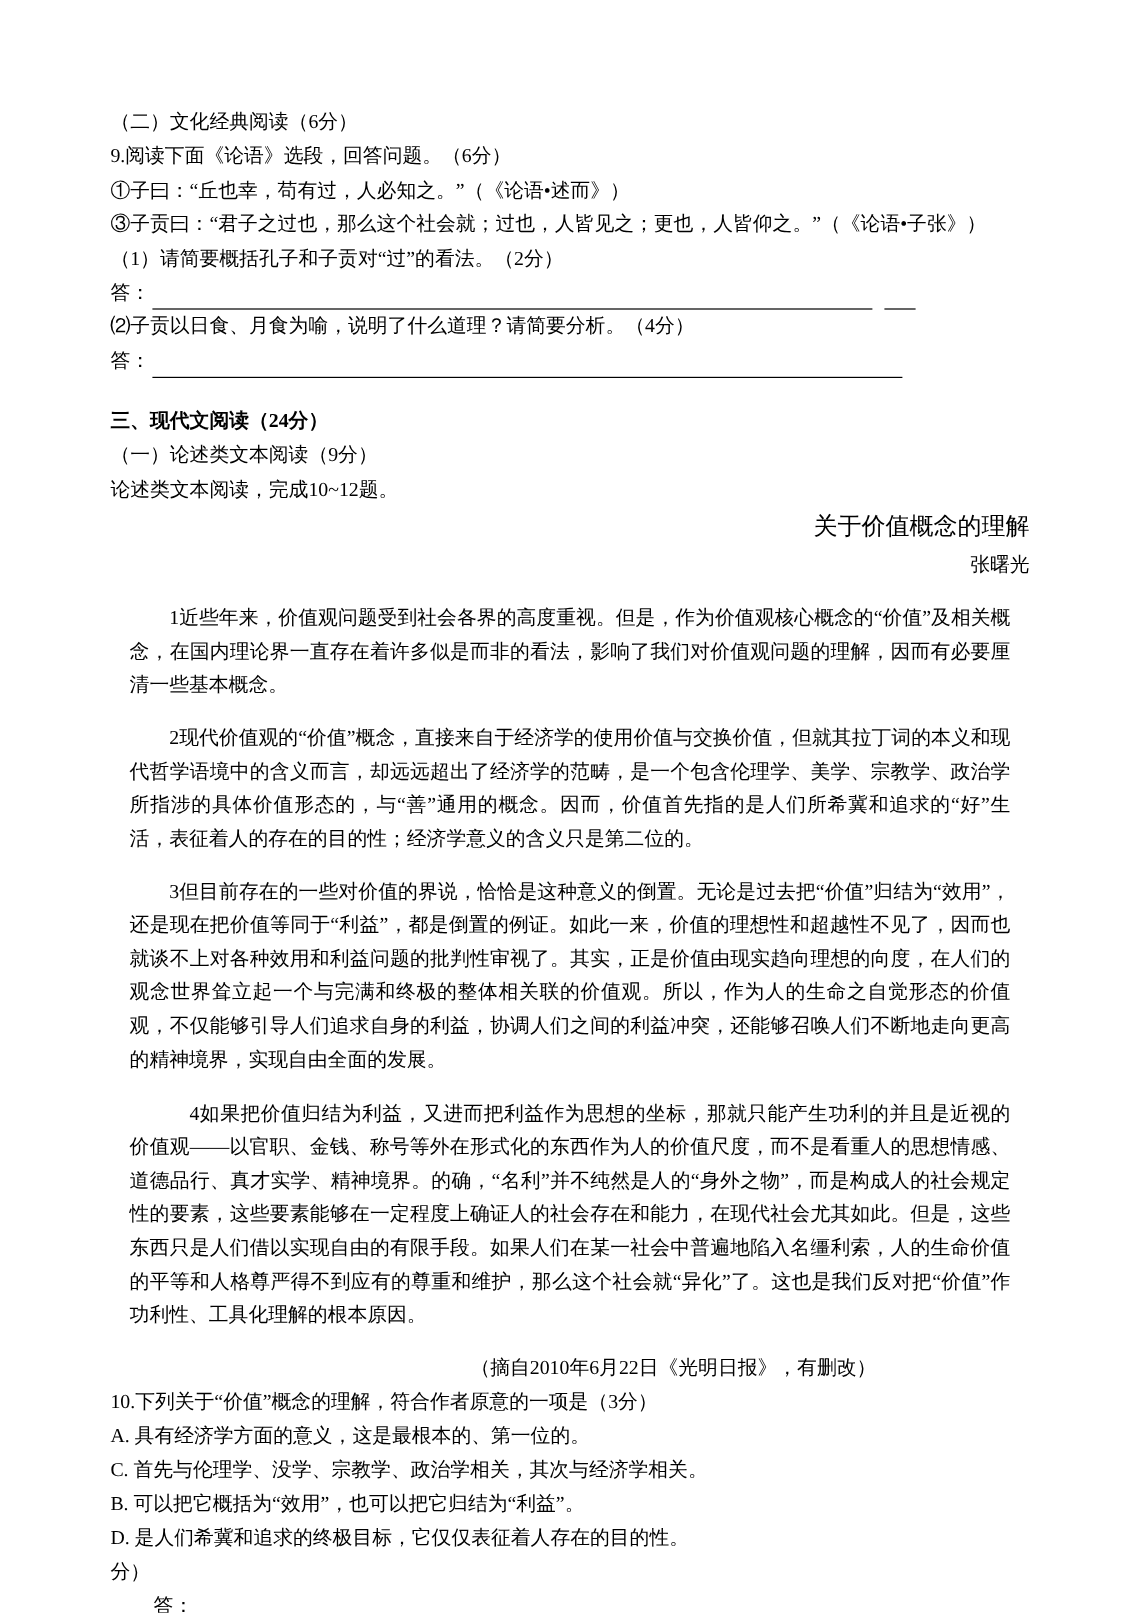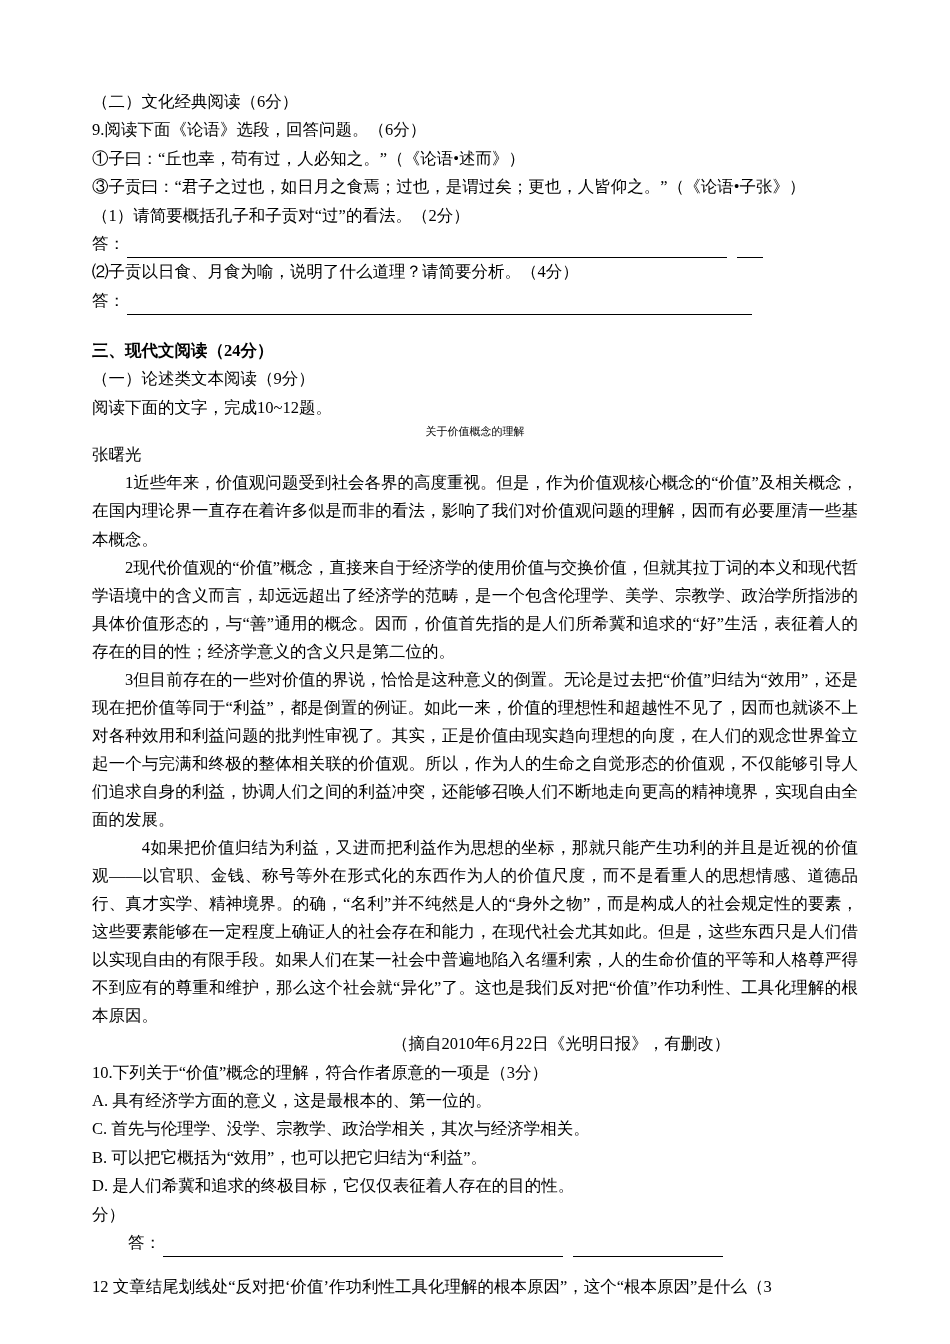--- a/index.html
+++ b/index.html
@@ -32,21 +32,21 @@
     line-height: 1.72;
   }
   .bold {
     font-weight: bold;
   }
   .para {
     font-size: 16.5px;
     line-height: 1.70;
     text-align: justify;
     text-justify: inter-ideograph;
-    margin: 0;
+    margin: 16px;
   }
   .indent2 {
     text-indent: 2em;
   }
   .answer-row {
     display: flex;
     align-items: flex-end;
     font-size: 16.5px;
     line-height: 1.72;
   }
@@ -62,27 +62,27 @@
   .rule-short-tail {
     flex: 0 0 auto;
     border-bottom: 1px solid #000;
     height: 0.9em;
     margin-left: 10px;
   }
   .section-gap {
     height: 22px;
   }
   .title-line {
-    font-size: 11px;
-    text-align: center;
+    font-size: 20px;
+    text-align: right;
     line-height: 1.72;
   }
   .author-line {
     font-size: 16.5px;
-    text-align: left;
+    text-align: right;
     line-height: 1.72;
   }
   .source-line {
     font-size: 16.5px;
     line-height: 1.72;
     padding-left: 300px;
   }
   .footer {
     position: absolute;
     left: 0;
@@ -105,42 +105,42 @@
 </head>
 <body>
 
 <div class="page">
 
   <div class="heading">（二）文化经典阅读（6分）</div>
 
   <div class="line">9.阅读下面《论语》选段，回答问题。（6分）</div>
 
   <div class="line">①子曰：“丘也幸，苟有过，人必知之。”（《论语•述而》）</div>
-  <div class="line">③子贡曰：“君子之过也，如日月之食焉；过也，是谓过矣；更也，人皆仰之。”（《论语•子张》）</div>
+  <div class="line">③子贡曰：“君子之过也，那么这个社会就；过也，人皆见之；更也，人皆仰之。”（《论语•子张》）</div>
 
   <div class="line">（1）请简要概括孔子和子贡对“过”的看法。（2分）</div>
 
   <div class="answer-row">
     <span class="answer-label">答：</span>
     <span class="rule" style="width: 600px;"></span>
     <span class="rule-short-tail" style="width: 26px;"></span>
   </div>
 
   <div class="line">⑵子贡以日食、月食为喻，说明了什么道理？请简要分析。（4分）</div>
 
   <div class="answer-row">
     <span class="answer-label">答：</span>
     <span class="rule" style="width: 625px;"></span>
   </div>
 
   <div class="section-gap"></div>
 
   <div class="heading bold">三、现代文阅读（24分）</div>
   <div class="line">（一）论述类文本阅读（9分）</div>
-  <div class="line">阅读下面的文字，完成10~12题。</div>
+  <div class="line">论述类文本阅读，完成10~12题。</div>
 
   <div class="title-line">关于价值概念的理解</div>
   <div class="author-line">张曙光</div>
 
   <p class="para indent2">1近些年来，价值观问题受到社会各界的高度重视。但是，作为价值观核心概念的“价值”及相关概念，在国内理论界一直存在着许多似是而非的看法，影响了我们对价值观问题的理解，因而有必要厘清一些基本概念。</p>
   <p class="para indent2">2现代价值观的“价值”概念，直接来自于经济学的使用价值与交换价值，但就其拉丁词的本义和现代哲学语境中的含义而言，却远远超出了经济学的范畴，是一个包含伦理学、美学、宗教学、政治学所指涉的具体价值形态的，与“善”通用的概念。因而，价值首先指的是人们所希冀和追求的“好”生活，表征着人的存在的目的性；经济学意义的含义只是第二位的。</p>
   <p class="para indent2">3但目前存在的一些对价值的界说，恰恰是这种意义的倒置。无论是过去把“价值”归结为“效用”，还是现在把价值等同于“利益”，都是倒置的例证。如此一来，价值的理想性和超越性不见了，因而也就谈不上对各种效用和利益问题的批判性审视了。其实，正是价值由现实趋向理想的向度，在人们的观念世界耸立起一个与完满和终极的整体相关联的价值观。所以，作为人的生命之自觉形态的价值观，不仅能够引导人们追求自身的利益，协调人们之间的利益冲突，还能够召唤人们不断地走向更高的精神境界，实现自由全面的发展。</p>
   <p class="para indent2">　4如果把价值归结为利益，又进而把利益作为思想的坐标，那就只能产生功利的并且是近视的价值观——以官职、金钱、称号等外在形式化的东西作为人的价值尺度，而不是看重人的思想情感、道德品行、真才实学、精神境界。的确，“名利”并不纯然是人的“身外之物”，而是构成人的社会规定性的要素，这些要素能够在一定程度上确证人的社会存在和能力，在现代社会尤其如此。但是，这些东西只是人们借以实现自由的有限手段。如果人们在某一社会中普遍地陷入名缰利索，人的生命价值的平等和人格尊严得不到应有的尊重和维护，那么这个社会就“异化”了。这也是我们反对把“价值”作功利性、工具化理解的根本原因。</p>
 
   <div class="source-line">（摘自2010年6月22日《光明日报》，有删改）</div>

